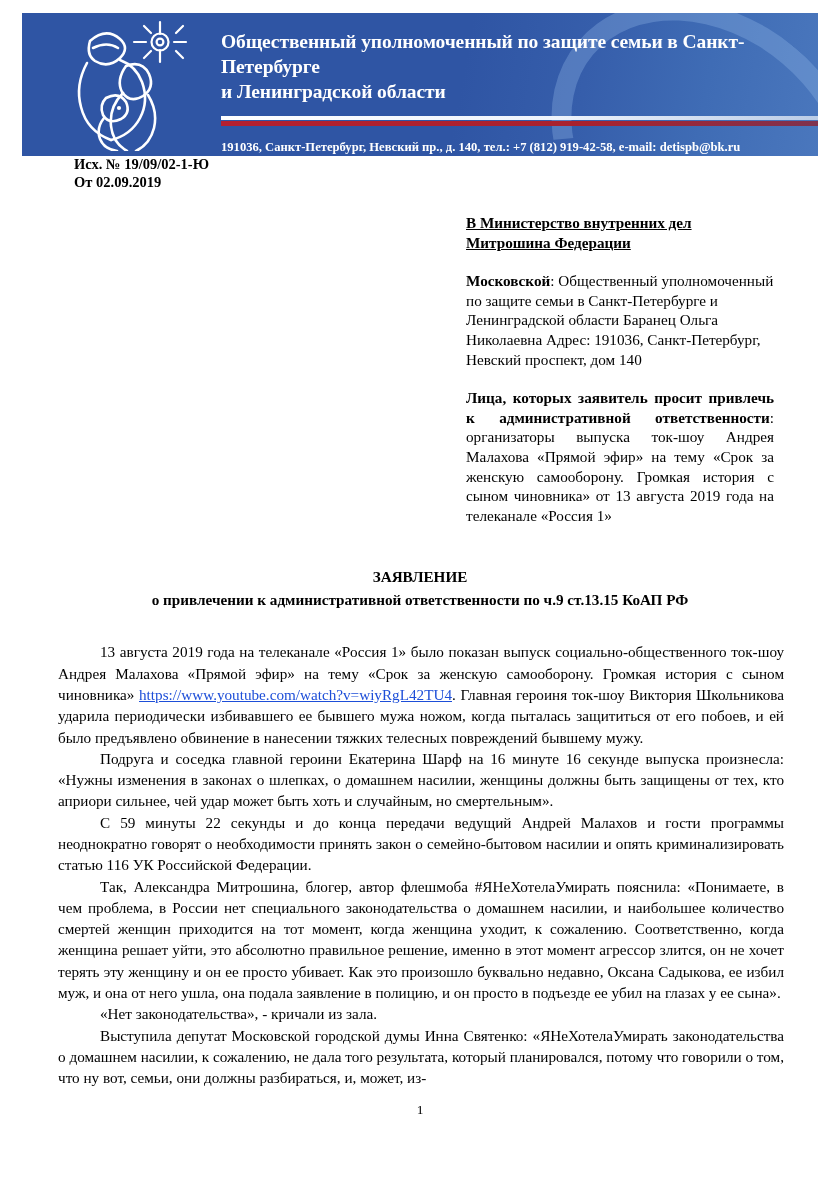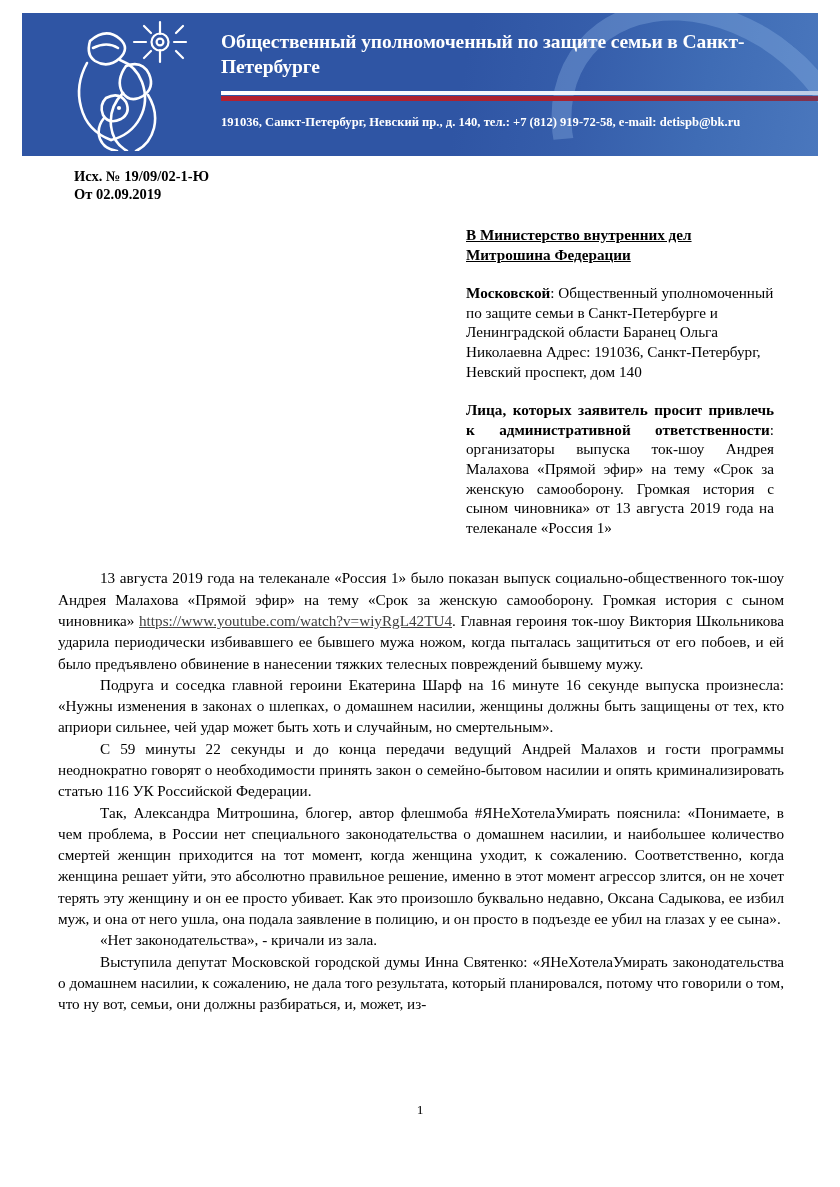--- a/index.html
+++ b/index.html
@@ -123,21 +123,21 @@
     font-family: "Liberation Serif", "DejaVu Serif", serif;
     font-weight: bold;
     font-size: 12.6px;
     line-height: 20px;
   }
 
   
   .doc {
     position: absolute;
     left: 0;
-    top: 168px;
+    top: 156px;
     width: 840px;
   }
   .refblock {
     margin-left: 74px;
     font-weight: bold;
     font-size: 14.5px;
     line-height: 17.5px;
   }
 
   .addressee {
@@ -174,21 +174,21 @@
     width: 726px;
     font-size: 15.2px;
     line-height: 21.3px;
     text-align: justify;
   }
   .bodytext p {
     margin: 0;
     text-indent: 42px;
   }
   .lnk {
-    color: #404040;
+    color: #1d4ed8;
   }
 
   .pagenum {
     position: absolute;
     left: 0;
     top: 1102px;
     width: 840px;
     text-align: center;
     font-size: 13.5px;
   }
@@ -235,29 +235,30 @@
         <path d="M116 32 L123 39"></path>
         <circle cx="100" cy="23" r="8.5"></circle>
         <circle cx="100" cy="23" r="3.4"></circle>
       </g>
     </svg>
   </div>
 
   <div class="lh-textblock">
     <div class="lh-title">
       <div>Общественный уполномоченный по защите семьи в Санкт-Петербурге</div>
+      <div>и Ленинградской области</div>
     </div>
 
     <div class="lh-rule">
       <div class="band-white"></div>
       <div class="band-red"></div>
     </div>
 
     <div class="lh-contact">
-      <div>191036, Санкт-Петербург, Невский пр., д. 140,  тел.: +7 (812) 919-72-58, e-mail: detispb@bk.ru</div>
+      <div>191036, Санкт-Петербург, Невский пр., д. 140,  тел.: +7 (812) 919-42-58, e-mail: detispb@bk.ru</div>
 
     </div>
   </div>
 </div>
 
 <div class="doc">
 
   <div class="refblock">
     <div>Исх. № 19/09/02-1-Ю</div>
     <div>От 02.09.2019</div>
@@ -272,20 +273,24 @@
     <div class="grp">
       <span class="b">Московской</span><span>: </span><span>Общественный уполномоченный по защите семьи в Санкт-Петербурге и Ленинградской области Баранец Ольга Николаевна Адрес: 191036, Санкт-Петербург, Невский проспект, дом 140</span>
     </div>
 
     <div class="grp justified">
       <span class="b">Лица, которых заявитель просит привлечь</span>
       <span class="b">к административной ответственности</span><span>: </span><span>организаторы выпуска ток-шоу Андрея Малахова «Прямой эфир» на тему «Срок за женскую самооборону. Громкая история с сыном чиновника» от 13 августа 2019 года на телеканале «Россия 1»</span>
     </div>
   </div>
 
+  <div class="title-block">
+    <div>ЗАЯВЛЕНИЕ</div>
+    <div>о привлечении к административной ответственности по ч.9 ст.13.15 КоАП РФ</div>
+  </div>
 
   <div class="bodytext">
     <p><span>13 августа 2019 года на телеканале «Россия 1» было показан выпуск социально-общественного ток-шоу Андрея Малахова «Прямой эфир» на тему «Срок за женскую самооборону. Громкая история с сыном чиновника» </span><a class="lnk" href="#">https://www.youtube.com/watch?v=wiyRgL42TU4</a><span>. Главная героиня ток-шоу Виктория Школьникова ударила периодически избивавшего ее бывшего мужа ножом, когда пыталась защититься от его побоев, и ей было предъявлено обвинение в нанесении тяжких телесных повреждений бывшему мужу.</span></p>
     <p>Подруга и соседка главной героини Екатерина Шарф на 16 минуте 16 секунде выпуска произнесла: «Нужны изменения в законах о шлепках, о домашнем насилии, женщины должны быть защищены от тех, кто априори сильнее, чей удар может быть хоть и случайным, но смертельным».</p>
     <p>С 59 минуты 22 секунды и до конца передачи ведущий Андрей Малахов и гости программы неоднократно говорят о необходимости принять закон о семейно-бытовом насилии и опять криминализировать статью 116 УК Российской Федерации.</p>
     <p>Так, Александра Митрошина, блогер, автор флешмоба #ЯНеХотелаУмирать пояснила: «Понимаете, в чем проблема, в России нет специального законодательства о домашнем насилии, и наибольшее количество смертей женщин приходится на тот момент, когда женщина уходит, к сожалению. Соответственно, когда женщина решает уйти, это абсолютно правильное решение, именно в этот момент агрессор злится, он не хочет терять эту женщину и он ее просто убивает. Как это произошло буквально недавно, Оксана Садыкова, ее избил муж, и она от него ушла, она подала заявление в полицию, и он просто в подъезде ее убил на глазах у ее сына».</p>
     <p>«Нет законодательства», - кричали из зала.</p>
     <p>Выступила депутат Московской городской думы Инна Святенко: «ЯНеХотелаУмирать законодательства о домашнем насилии, к сожалению, не дала того результата, который планировался, потому что говорили о том, что ну вот, семьи, они должны разбираться, и, может, из-</p>
   </div>
 </div>

